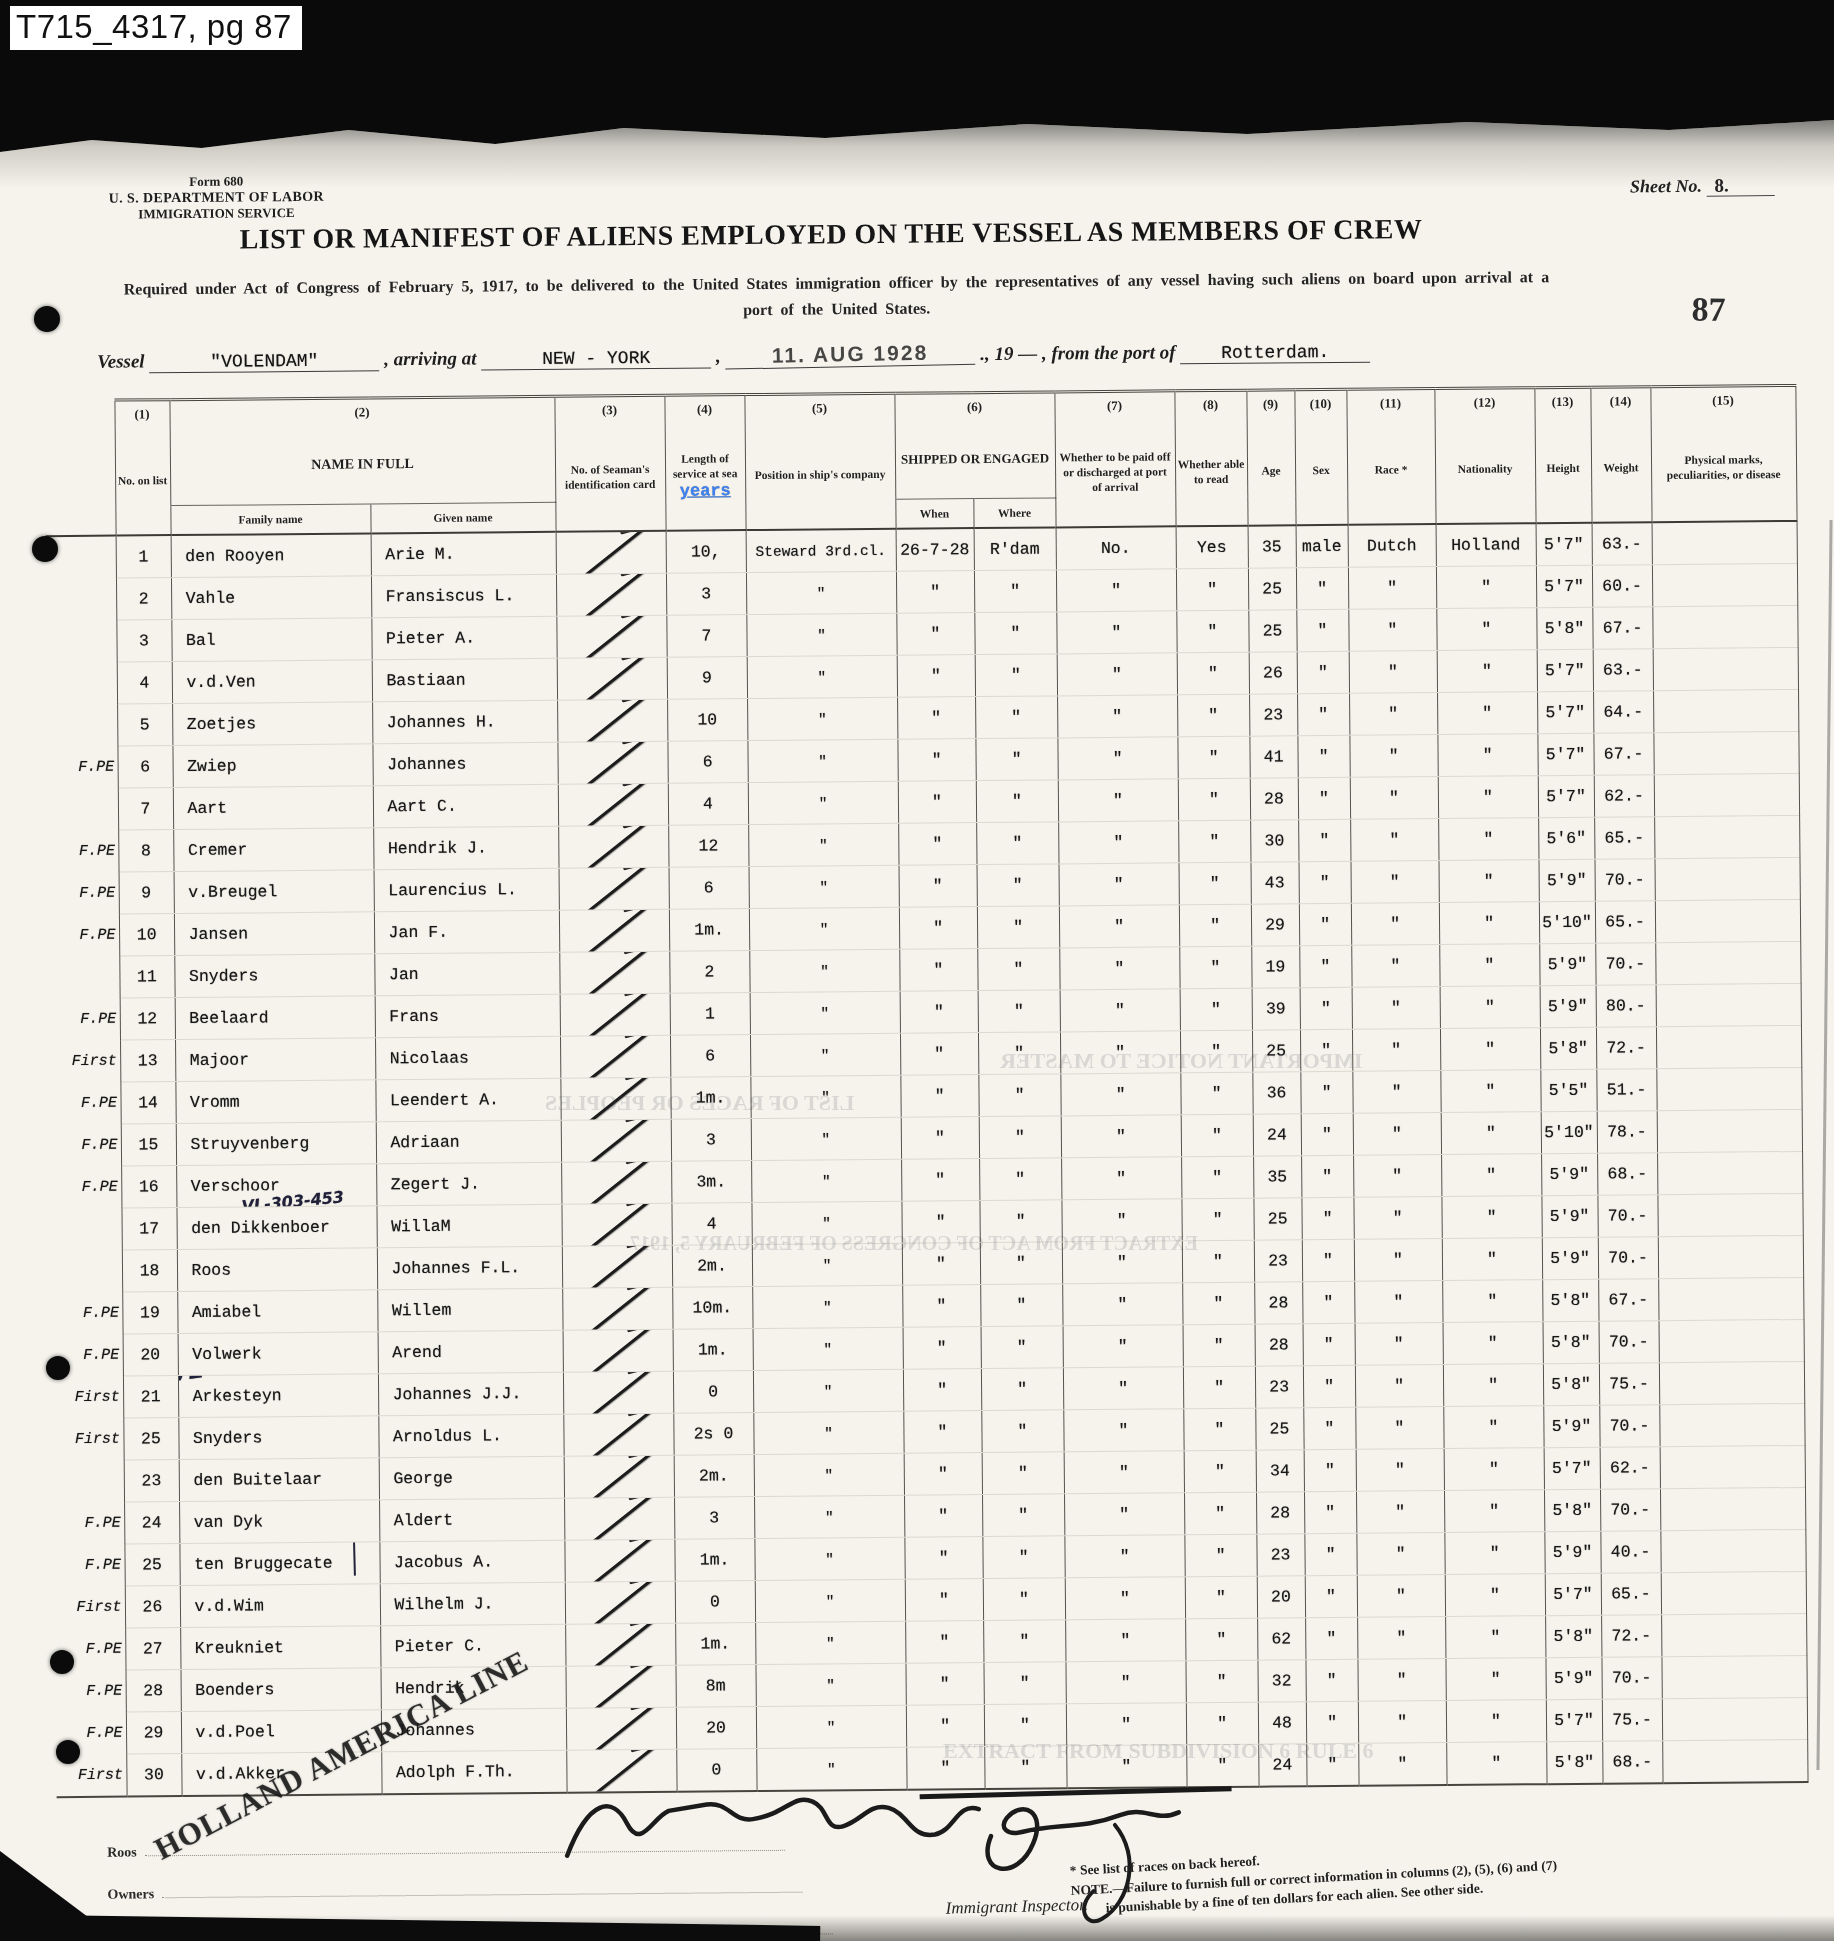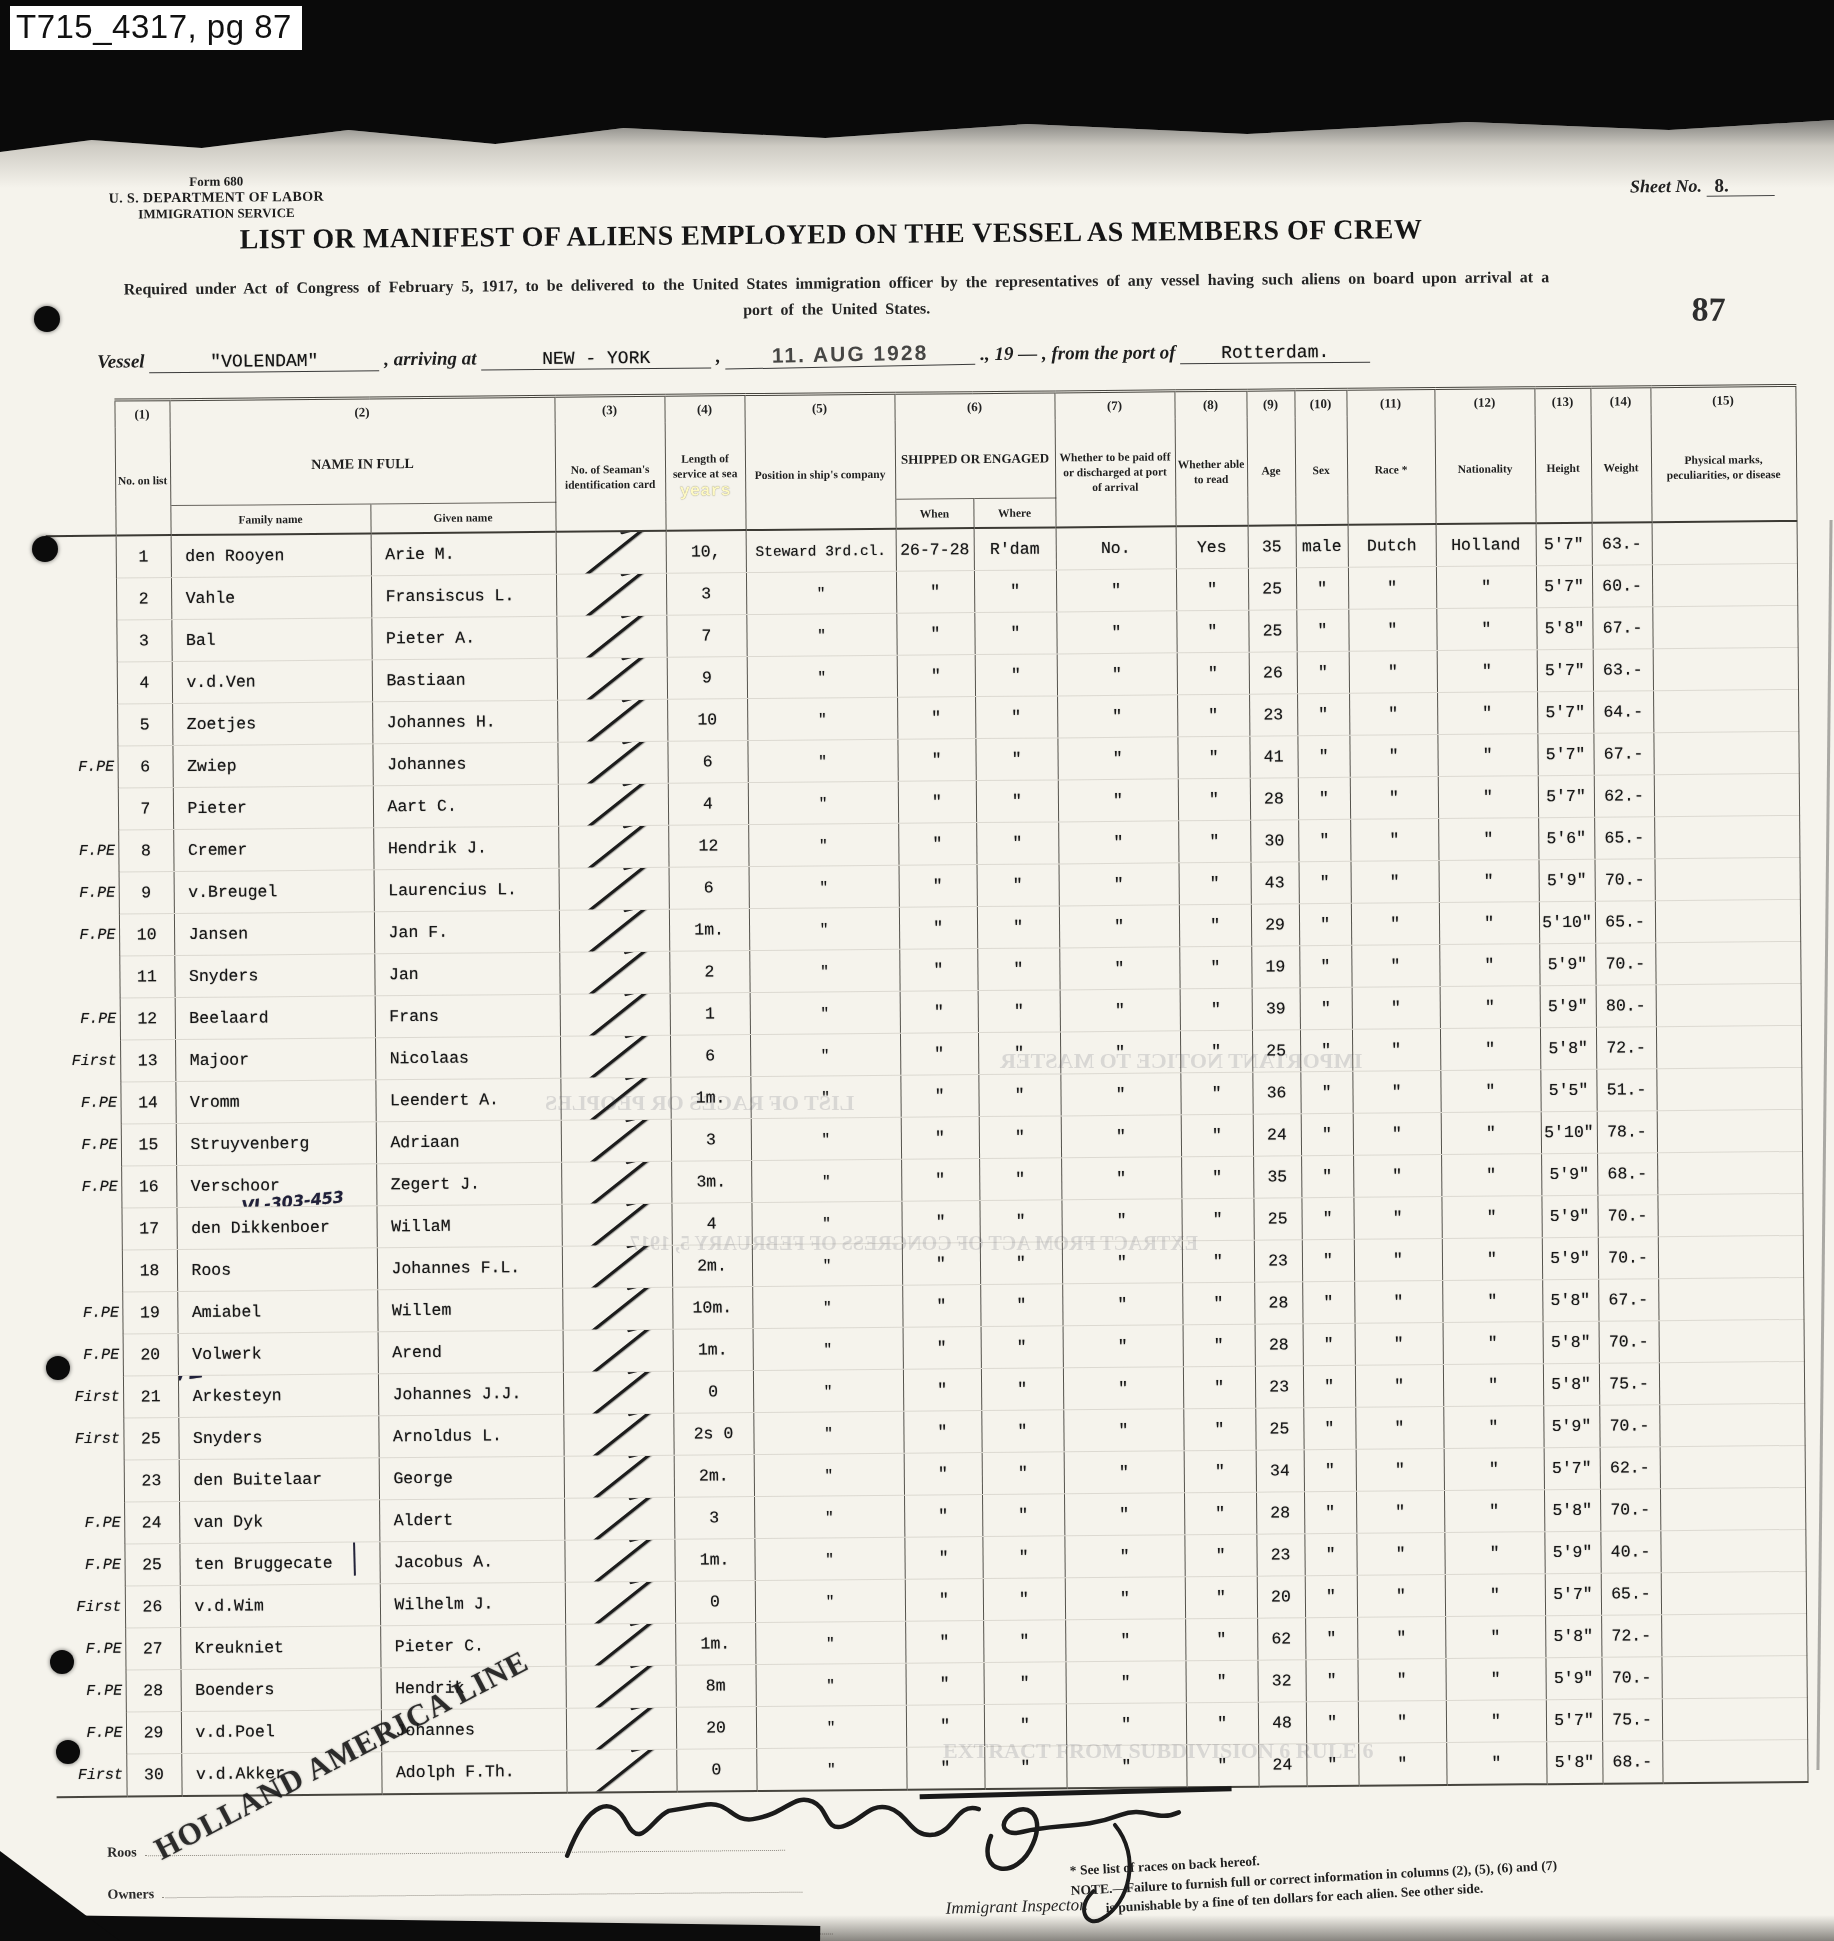--- a/index.html
+++ b/index.html
@@ -47,21 +47,21 @@
   .manifest th,.manifest td{border-left:1px solid rgba(45,42,36,.8);padding:0 2px;vertical-align:middle;overflow:hidden;}
   .manifest th.last,.manifest td.last{border-right:1px solid rgba(45,42,36,.8);}
   .manifest th.ann,.manifest td.ann{border:none;background:transparent;font-style:italic;}
   .manifest thead tr.nums th{border-top:3px double rgba(40,38,32,.85);font:700 13px "Liberation Serif",serif;color:#222;height:26px;text-align:center;}
   .manifest thead tr.nums th.ann{border-top:none;}
   .manifest thead th{font:700 11.5px "Liberation Serif",serif;color:#1f1f1f;text-align:center;line-height:1.3;}
   .manifest thead tr.labels th{height:78px;}
   .manifest thead tr.sub th{height:28px;border-top:1px solid rgba(45,42,36,.7);}
   .manifest thead tr th{border-bottom:0;}
   .manifest thead tr.sub th, .manifest thead tr.labels th[rowspan]{border-bottom:2.5px solid rgba(40,38,32,.9);}
-  .years{font:700 17px "Liberation Mono",monospace;color:#fef9c3;}
+  .years{font:700 17px "Liberation Mono",monospace;color:#3b82f6;text-decoration:underline;}
   .manifest tbody td{height:41px;font:400 16.5px "Liberation Mono",monospace;color:#171717;
     text-shadow:0 0 1px rgba(10,10,10,.55);border-bottom:1px solid rgba(70,62,48,.14);text-align:center;}
   .manifest tbody tr:last-child td{border-bottom:2px solid rgba(40,38,32,.85);}
   .manifest tbody td.ann{font-size:15px;text-align:right;padding-right:3px;border-bottom:none;}
   .manifest tbody td.family,.manifest tbody td.given{text-align:left;padding-left:14px;position:relative;}
   .manifest tbody td.pos{font-size:14.5px;}
   .manifest tbody td.card{position:relative;}
   .pen-slash{position:absolute;left:12%;top:50%;width:76%;height:3px;background:#1c1c1c;border-radius:3px;
     transform:rotate(-38deg);box-shadow:0 1px 1px rgba(0,0,0,.4);}
   .pen-slash::after{content:"";position:absolute;right:-4px;top:-6px;width:26px;height:3px;background:#1c1c1c;border-radius:3px;transform:rotate(24deg);}
@@ -327,21 +327,21 @@
     <td class="sex tw">"</td>
     <td class="race tw">"</td>
     <td class="nat tw">"</td>
     <td class="height tw">5'7"</td>
     <td class="weight tw">67.-</td>
     <td class="marks tw last"></td>
   </tr>
           <tr>
     <td class="ann tw"></td>
     <td class="no tw">7</td>
-    <td class="family tw"><span>Pieter</span></td>
+    <td class="family tw"><span>Aart</span></td>
     <td class="given tw">Aart C.</td>
     <td class="card">
               <span class="pen-slash"></span>
             </td>
     <td class="service tw">4</td>
     <td class="pos tw">"</td>
     <td class="when tw">"</td>
     <td class="where tw">"</td>
     <td class="paid tw">"</td>
     <td class="read tw">"</td>

